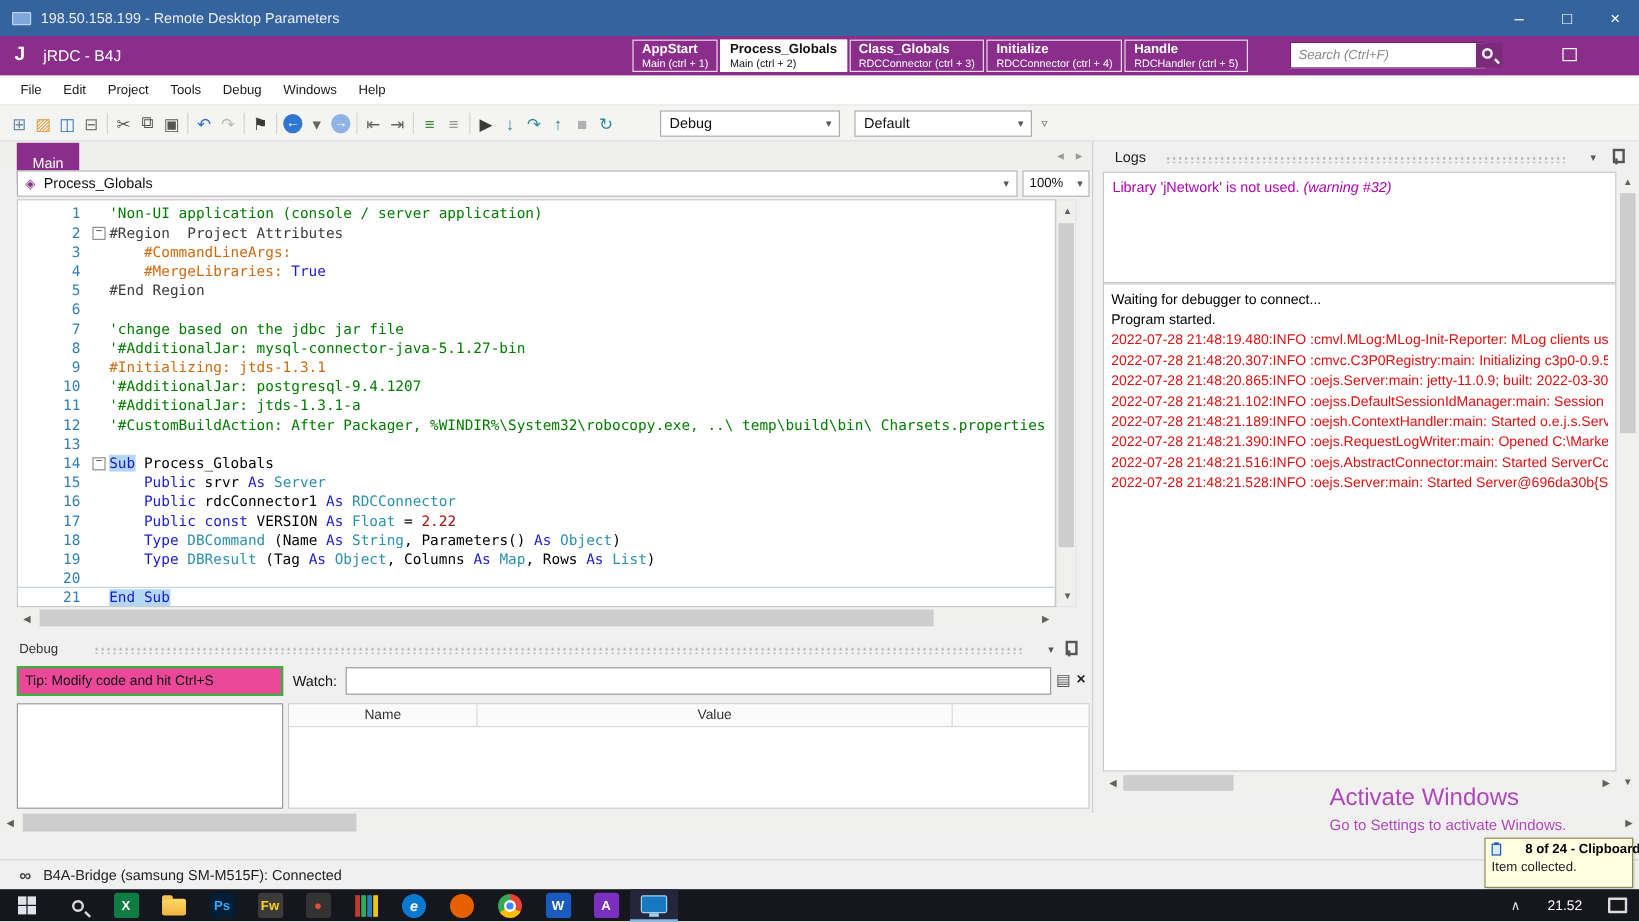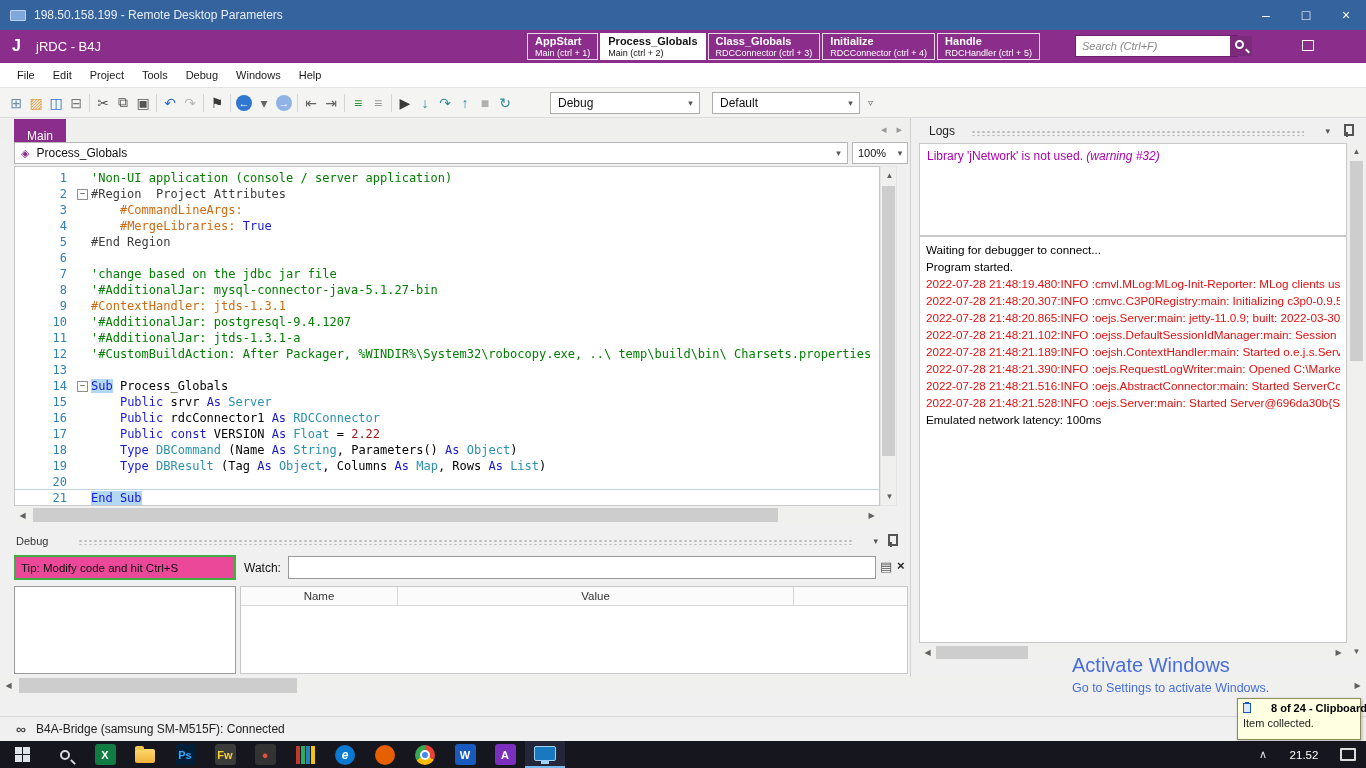--- a/index.html
+++ b/index.html
@@ -122,21 +122,21 @@
   .hscroll-logs .thumb { left:17px; top:1px; width:92px; height:13px; }
   .hscroll-logs .arr { height:15px; }
   .vscroll-logs { left:437px; top:25px; width:17px; height:517px; }
   .vscroll-logs .thumb { left:2px; top:18px; width:13px; height:200px; }
 
   
   .statusbar { position:absolute; top:716px; left:0; width:100%; height:25px; background:#f0f0f0; border-top:1px solid #d8d8d8; display:flex; align-items:center; font-size:12px; color:#222; }
   .bridge-icon { margin:0 10px 0 16px; color:#444; font-size:14px; font-weight:bold; }
 
   
-  .watermark { position:absolute; left:1072px; top:654px; z-index:3; color:#1d4ed8; opacity:.8; pointer-events:none; }
+  .watermark { position:absolute; left:1108px; top:654px; z-index:3; color:#a21caf; opacity:.8; pointer-events:none; }
   .wm1 { font-size:20px; }
   .wm2 { font-size:12.5px; margin-top:4px; }
 
   
   .toast { position:absolute; left:1237px; top:698px; width:124px; height:42px; background:#ffffe1; border:1px solid #8b8b5a; z-index:6; padding:3px 5px; box-shadow:1px 1px 3px rgba(0,0,0,.25); }
   .toast-title { font-size:11px; font-weight:bold; color:#000; display:flex; align-items:center; gap:20px; white-space:nowrap; }
   .clip-icon { width:8px; height:10px; border:1px solid #1a5cbf; background:#dce9fb; position:relative; flex:none; }
   .clip-icon::before { content:""; position:absolute; left:1px; top:-2px; width:4px; height:2px; background:#1a5cbf; }
   .toast-body { font-size:11px; color:#222; margin-top:3px; }
 
@@ -287,21 +287,21 @@
 
   <div class="code-area" id="codelines">
       <div class="code-line"><span class="gutter-num">1</span><span class="fold"></span><span class="code-text"><span class="cmt">'Non-UI application (console / server application)</span></span></div>
       <div class="code-line"><span class="gutter-num">2</span><span class="fold box"></span><span class="code-text"><span class="reg">#Region  Project Attributes</span></span></div>
       <div class="code-line"><span class="gutter-num">3</span><span class="fold"></span><span class="code-text"><span>    </span><span class="attr">#CommandLineArgs:</span></span></div>
       <div class="code-line"><span class="gutter-num">4</span><span class="fold"></span><span class="code-text"><span>    </span><span class="attr">#MergeLibraries: </span><span class="kw">True</span></span></div>
       <div class="code-line"><span class="gutter-num">5</span><span class="fold"></span><span class="code-text"><span class="reg">#End Region</span></span></div>
       <div class="code-line"><span class="gutter-num">6</span><span class="fold"></span><span class="code-text"></span></div>
       <div class="code-line"><span class="gutter-num">7</span><span class="fold"></span><span class="code-text"><span class="cmt">'change based on the jdbc jar file</span></span></div>
       <div class="code-line"><span class="gutter-num">8</span><span class="fold"></span><span class="code-text"><span class="cmt">'#AdditionalJar: mysql-connector-java-5.1.27-bin</span></span></div>
-      <div class="code-line"><span class="gutter-num">9</span><span class="fold"></span><span class="code-text"><span class="attr">#ContextHandler: jtds-1.3.1</span></span></div>
+      <div class="code-line"><span class="gutter-num">9</span><span class="fold"></span><span class="code-text"><span class="attr">#Initializing: jtds-1.3.1</span></span></div>
       <div class="code-line"><span class="gutter-num">10</span><span class="fold"></span><span class="code-text"><span class="cmt">'#AdditionalJar: postgresql-9.4.1207</span></span></div>
       <div class="code-line"><span class="gutter-num">11</span><span class="fold"></span><span class="code-text"><span class="cmt">'#AdditionalJar: jtds-1.3.1-a</span></span></div>
       <div class="code-line"><span class="gutter-num">12</span><span class="fold"></span><span class="code-text"><span class="cmt">'#CustomBuildAction: After Packager, %WINDIR%\System32\robocopy.exe, ..\ temp\build\bin\ Charsets.properties</span></span></div>
       <div class="code-line"><span class="gutter-num">13</span><span class="fold"></span><span class="code-text"></span></div>
       <div class="code-line"><span class="gutter-num">14</span><span class="fold box"></span><span class="code-text"><span class="kw hl">Sub</span><span class="plain"> Process_Globals</span></span></div>
       <div class="code-line"><span class="gutter-num">15</span><span class="fold"></span><span class="code-text"><span>    </span><span class="kw">Public</span><span class="plain"> srvr </span><span class="kw">As</span><span> </span><span class="typ">Server</span></span></div>
       <div class="code-line"><span class="gutter-num">16</span><span class="fold"></span><span class="code-text"><span>    </span><span class="kw">Public</span><span class="plain"> rdcConnector1 </span><span class="kw">As</span><span> </span><span class="typ">RDCConnector</span></span></div>
       <div class="code-line"><span class="gutter-num">17</span><span class="fold"></span><span class="code-text"><span>    </span><span class="kw">Public</span><span> </span><span class="kw">const</span><span class="plain"> VERSION </span><span class="kw">As</span><span> </span><span class="typ">Float</span><span class="plain"> = </span><span class="num">2.22</span></span></div>
       <div class="code-line"><span class="gutter-num">18</span><span class="fold"></span><span class="code-text"><span>    </span><span class="kw">Type</span><span> </span><span class="typ">DBCommand</span><span class="plain"> (Name </span><span class="kw">As</span><span> </span><span class="typ">String</span><span class="plain">, Parameters() </span><span class="kw">As</span><span> </span><span class="typ">Object</span><span class="plain">)</span></span></div>
       <div class="code-line"><span class="gutter-num">19</span><span class="fold"></span><span class="code-text"><span>    </span><span class="kw">Type</span><span> </span><span class="typ">DBResult</span><span class="plain"> (Tag </span><span class="kw">As</span><span> </span><span class="typ">Object</span><span class="plain">, Columns </span><span class="kw">As</span><span> </span><span class="typ">Map</span><span class="plain">, Rows </span><span class="kw">As</span><span> </span><span class="typ">List</span><span class="plain">)</span></span></div>
@@ -357,21 +357,20 @@
         <div class="log-line plain"><span>Waiting for debugger to connect...</span></div>
         <div class="log-line plain"><span>Program started.</span></div>
         <div class="log-line error"><span>2022-07-28 21:48:19.480:INFO :cmvl.MLog:MLog-Init-Reporter: MLog clients us</span></div>
         <div class="log-line error"><span>2022-07-28 21:48:20.307:INFO :cmvc.C3P0Registry:main: Initializing c3p0-0.9.5.2</span></div>
         <div class="log-line error"><span>2022-07-28 21:48:20.865:INFO :oejs.Server:main: jetty-11.0.9; built: 2022-03-30T</span></div>
         <div class="log-line error"><span>2022-07-28 21:48:21.102:INFO :oejss.DefaultSessionIdManager:main: Session wo</span></div>
         <div class="log-line error"><span>2022-07-28 21:48:21.189:INFO :oejsh.ContextHandler:main: Started o.e.j.s.Servle</span></div>
         <div class="log-line error"><span>2022-07-28 21:48:21.390:INFO :oejs.RequestLogWriter:main: Opened C:\Marketp</span></div>
         <div class="log-line error"><span>2022-07-28 21:48:21.516:INFO :oejs.AbstractConnector:main: Started ServerCon</span></div>
         <div class="log-line error"><span>2022-07-28 21:48:21.528:INFO :oejs.Server:main: Started Server@696da30b{STAR</span></div>
-        <div class="log-line plain"><span>Emulated network latency: 100ms</span></div>
       </div>
     <div class="scroll hscroll-logs">
       <span class="arr left">◀</span>
       <div class="thumb"></div>
       <span class="arr right">▶</span>
     </div>
     <div class="scroll vscroll-logs">
       <span class="arr up">▲</span>
       <div class="thumb"></div>
       <span class="arr down">▼</span>

